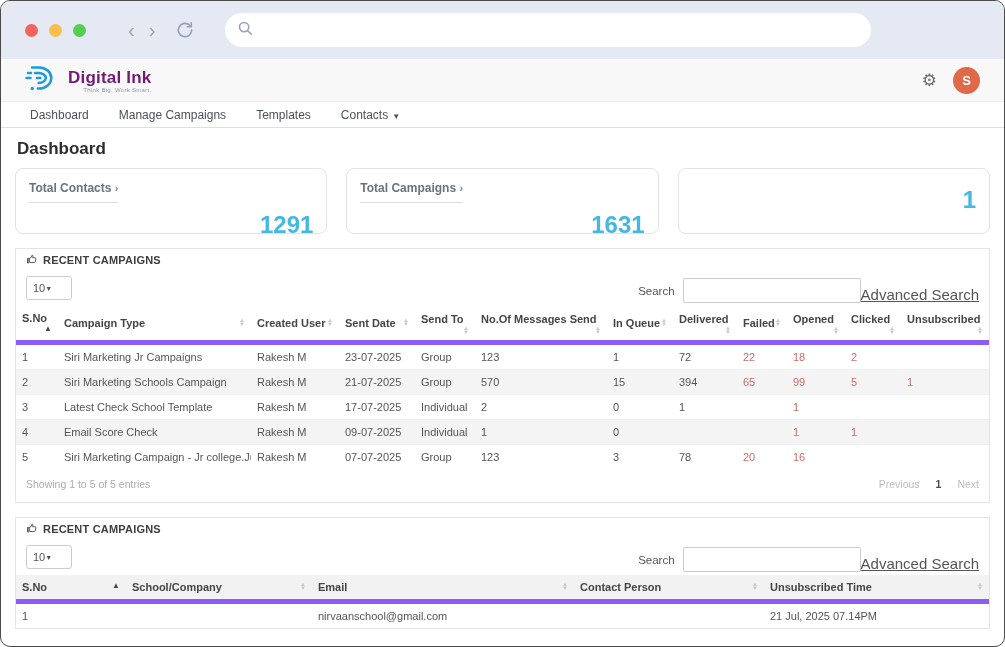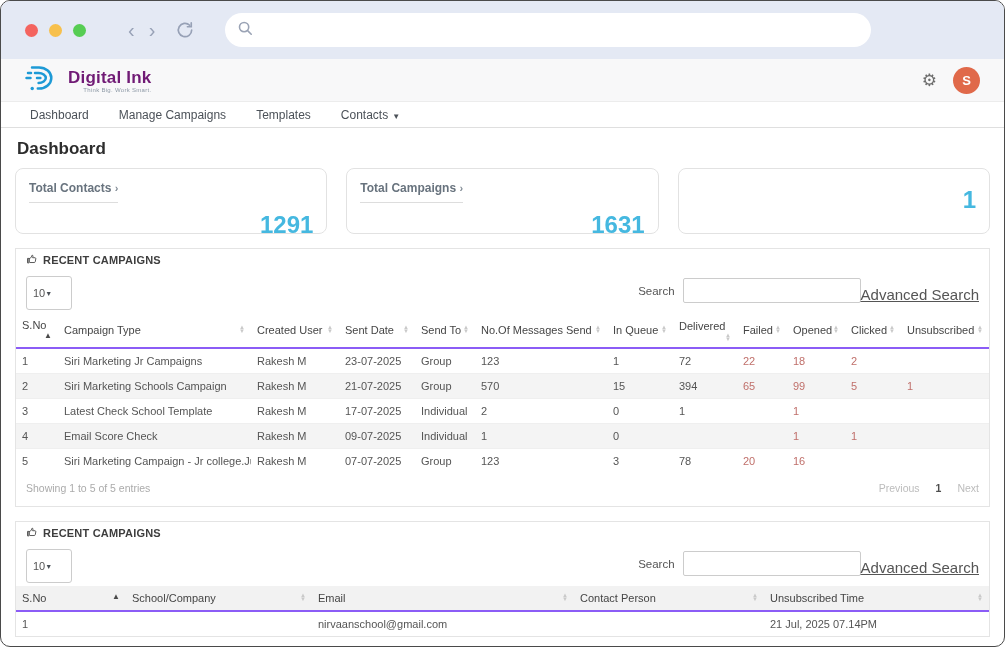--- a/index.html
+++ b/index.html
@@ -62,33 +62,33 @@
   .card-title .chev-r { color: #828c96; font-size: 11px; }
   .card-value { display: block; text-align: right; color: #45b8e0; font-size: 24px; font-weight: 600; margin-top: 8px; }
   
   .section { border: 1px solid #e4e4e4; margin-top: 14px; background: #fff; }
   .section-header {
     display: flex; align-items: center; gap: 5px; padding: 4px 10px 3px;
     font-size: 11px; font-weight: 700; color: #3e3e3e; letter-spacing: .2px;
   }
   .controls { display: flex; justify-content: space-between; align-items: flex-start; padding: 6px 10px 0; }
   .page-size {
-    width: 46px; height: 34px; border: 1px solid #ccc; border-radius: 3px; font-size: 11px; color: #555;
+    width: 46px; height: 24px; border: 1px solid #ccc; border-radius: 3px; font-size: 11px; color: #555;
     display: flex; align-items: center; justify-content: flex-start; padding: 0 6px; cursor: pointer; background: #fff;
   }
   .page-size .caret { margin: 0; font-size: 7px; }
   .search-wrap { display: flex; flex-direction: row; align-items: flex-end; }
   .search-row { display: flex; align-items: center; gap: 8px; }
   .search-label { font-size: 11.5px; color: #555; }
   .search-input { width: 178px; height: 25px; border: 1px solid #ccc; border-radius: 2px; outline: none; font-size: 11px; padding: 0 6px; }
   .advanced-link { font-size: 15px; color: #555; text-decoration: underline; margin-top: 10px; cursor: pointer; }
   table { width: 100%; border-collapse: collapse; table-layout: fixed; margin-top: 3px; }
   th {
-    text-align: left; font-size: 11px; font-weight: 400; color: #454545;
-    padding: 6px 6px; border-bottom: 2px solid #8b5cf6; cursor: pointer; white-space: nowrap; overflow: hidden;
+    text-align: left; font-size: 11px; font-weight: 700; color: #454545;
+    padding: 6px 6px; border-bottom: 5px solid #8b5cf6; cursor: pointer; white-space: nowrap; overflow: hidden;
   }
   .t2 th { background: #f2f2f2; }
   td { font-size: 11px; color: #555; padding: 6px 6px; border-top: 1px solid #efefef; white-space: nowrap; overflow: hidden; }
   tbody tr:nth-child(even) { background: #f4f4f4; }
   .sort { float: right; display: inline-flex; flex-direction: column; color: #c9c9c9; font-size: 6px; line-height: 4px; margin-top: 1px; }
   .sort-asc { float: right; color: #4a4a4a; font-size: 8px; line-height: 10px; }
   .red { color: #c0706b; cursor: pointer; }
   .table-footer { display: flex; justify-content: space-between; align-items: center; padding: 9px 10px 12px; }
   .showing { font-size: 10.5px; color: #ababab; }
   .pagination { display: flex; align-items: center; gap: 16px; font-size: 10.5px; }

